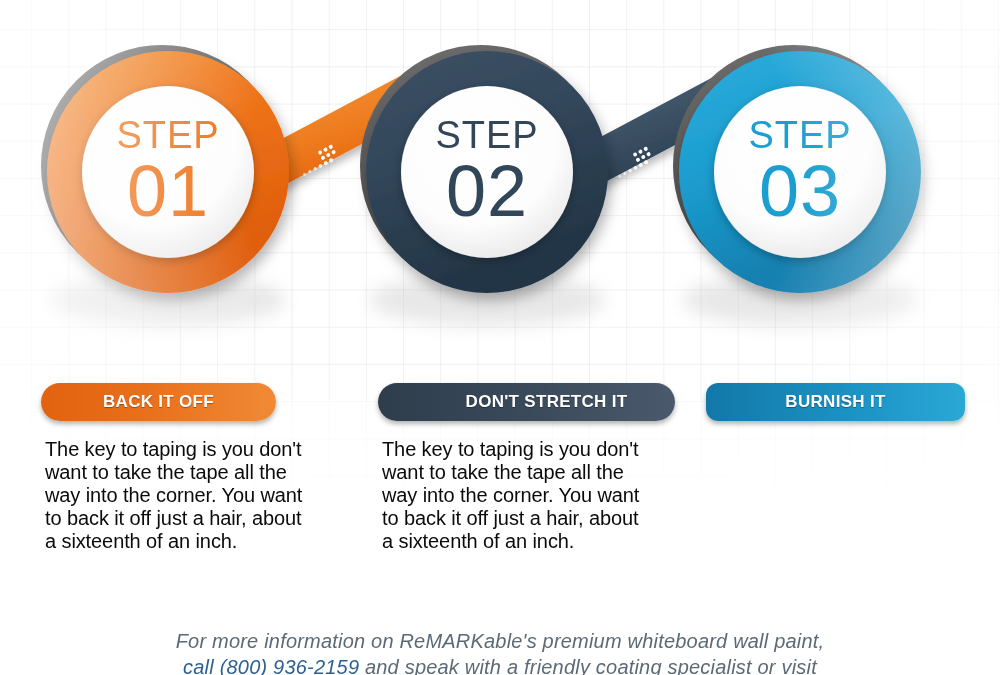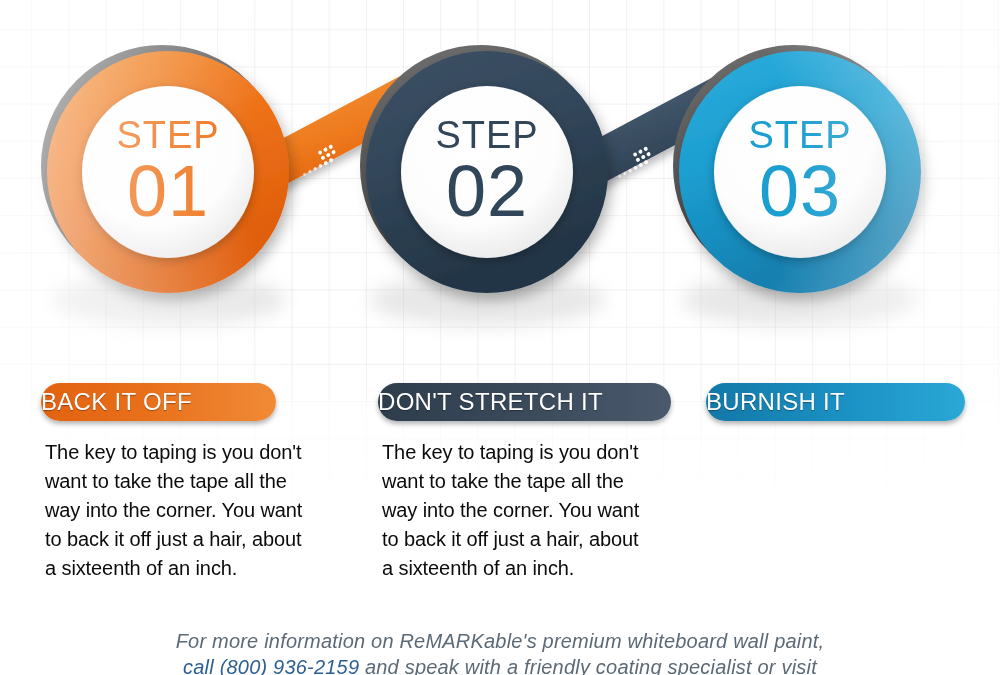--- a/index.html
+++ b/index.html
@@ -35,40 +35,40 @@
   }
 
   
   #ribbon{position:absolute;left:0;top:0;width:1000px;height:360px;}
 
   
   .pill{
     position:absolute;
     height:38px;
     border-radius:19px;
-    display:flex;align-items:center;
+    display:flex;align-items:center;justify-content:center;
     color:#ffffff;
-    font-weight:normal;
-    font-size:24px;
+    font-weight:bold;
+    font-size:17px;
     letter-spacing:0.3px;
     box-shadow:0 3px 5px rgba(0,0,0,0.30);
     text-shadow:0 1px 1px rgba(0,0,0,0.35);
   }
   .pill-1{left:41px;  top:383px; width:235px;
     background:linear-gradient(to right,#e2620f 0%,#e9701b 45%,#f08a36 100%);}
-  .pill-2{left:378px; top:383px; width:293px;
-    background:linear-gradient(to right,#2e3d4c 0%,#3a4a5b 50%,#4a5a6c 100%);}
+  .pill-2{left:378px; top:383px; width:257px;
+    background:linear-gradient(to right,#2e3d4c 0%,#3a4a5b 50%,#4a5a6c 100%);padding-left:40px;}
   .pill-3{left:706px; top:383px; width:259px;
-    background:linear-gradient(to right,#1278a8 0%,#1b92c4 55%,#2aa8d6 100%);}
+    background:linear-gradient(to right,#1278a8 0%,#1b92c4 55%,#2aa8d6 100%);border-radius:12px;}
 
   
   .para{
     position:absolute;
     font-size:20px;
-    line-height:29px;
+    line-height:23px;
     color:#0b0b0b;
     letter-spacing:-0.1px;
   }
   .para-1{left:45px;  top:438px; width:262px;}
   .para-2{left:382px; top:438px; width:262px;}
   .para-3{left:697px; top:438px; width:281px;}
 
   
   #footer{
     position:absolute;left:0;top:628px;width:1000px;

